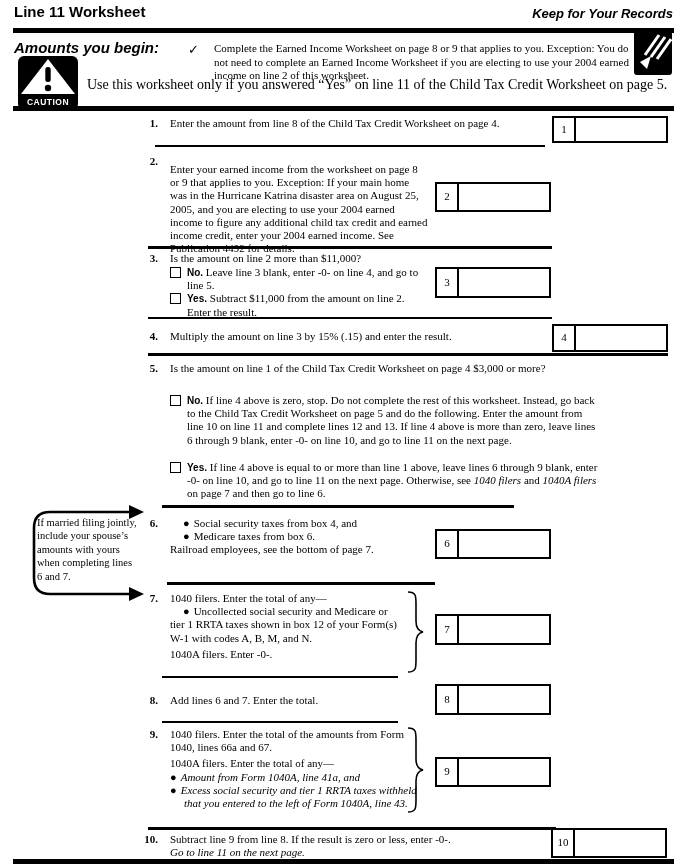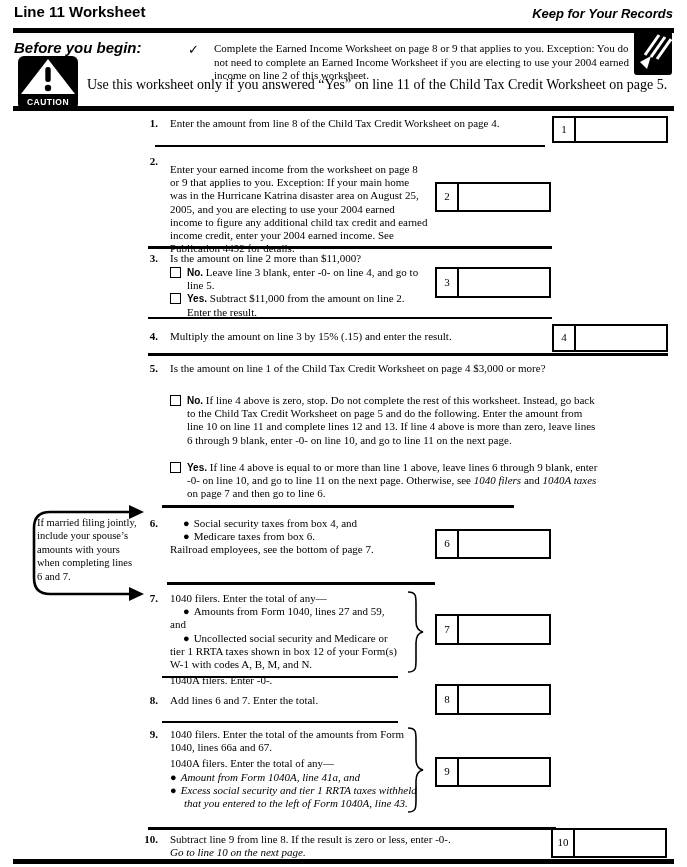--- a/index.html
+++ b/index.html
@@ -32,21 +32,21 @@
 </style>
 </head>
 <body>
 
 <div class="page">
 
   <div class="abs sans title" style="left:14px;top:5px;">Line 11 Worksheet</div>
   <div class="abs sans records" style="right:14px;top:7px;font-style:italic;">Keep for Your Records</div>
   <div class="rule" style="left:13px;top:28px;width:661px;height:5px;"></div>
 
-  <div class="abs sans beginlabel" style="left:14px;top:41px;">Before you begin:</div>
+  <div class="abs sans beginlabel" style="left:14px;top:41px;">Amounts you begin:</div>
   <div class="abs" style="left:188px;top:43px;font-size:13px;">✓</div>
   <div class="txt" style="left:214px;top:42px;width:428px;line-height:13.6px;">
     <span>Complete the Earned Income Worksheet on page 8 or 9 that applies to you. </span><span class="b">Exception:</span><span> You do not need to complete an Earned Income Worksheet if you are electing to use your 2004 earned income on line 2 of this worksheet.</span>
   </div>
 
   <div class="abs" style="left:634px;top:31px;">
     <svg width="38" height="44" viewBox="0 0 38 44">
       <rect x="0" y="0" width="38" height="44" rx="3" fill="#000"></rect>
       <line x1="11" y1="24" x2="25" y2="4" stroke="#fff" stroke-width="3"></line>
       <line x1="17" y1="26" x2="31" y2="6" stroke="#fff" stroke-width="3"></line>
@@ -111,21 +111,21 @@
 
   <div class="num" style="left:136px;top:362px;">5.</div>
   <div class="txt" style="left:170px;top:362px;width:380px;">Is the amount on line 1 of the Child Tax Credit Worksheet on page 4 $3,000 or more?</div>
   <div class="txt" style="left:170px;top:394px;width:428px;">
     <div class="cbline">
       <span class="cbx"></span><span class="kw">No.</span><span> If line 4 above is zero, </span><span class="b">stop.</span><span> Do not complete the rest of this worksheet. Instead, go back to the Child Tax Credit Worksheet on page 5 and do the following. Enter the amount from line 10 on line 11 and complete lines 12 and 13. If line 4 above is more than zero, leave lines 6 through 9 blank, enter -0- on line 10, and go to line 11 on the next page.</span>
     </div>
   </div>
   <div class="txt" style="left:170px;top:461px;width:428px;">
     <div class="cbline">
-      <span class="cbx"></span><span class="kw">Yes.</span><span> If line 4 above is equal to or more than line 1 above, leave lines 6 through 9 blank, enter -0- on line 10, and go to line 11 on the next page. Otherwise, see </span><span class="i">1040 filers</span><span> and </span><span class="i">1040A taxes</span><span> on page 7 and then go to line 6.</span>
+      <span class="cbx"></span><span class="kw">Yes.</span><span> If line 4 above is equal to or more than line 1 above, leave lines 6 through 9 blank, enter -0- on line 10, and go to line 11 on the next page. Otherwise, see </span><span class="i">1040 filers</span><span> and </span><span class="i">1040A filers</span><span> on page 7 and then go to line 6.</span>
     </div>
   </div>
   <div class="rule" style="left:162px;top:505px;width:352px;height:3px;"></div>
 
   <div class="abs" style="left:16px;top:500px;">
     <svg width="128" height="102" viewBox="0 0 128 102">
       <path d="M116,12 L34,12 Q18,12 18,28 L18,78 Q18,94 34,94 L116,94" fill="none" stroke="#000" stroke-width="2.6"></path>
       <polygon points="113,5 128,12 113,19" fill="#000"></polygon>
       <polygon points="113,87 128,94 113,101" fill="#000"></polygon>
     </svg>
@@ -140,21 +140,20 @@
   </div>
   <div class="abox" style="left:435px;top:529px;height:30px;">
     <div class="anum">6</div>
     <div class="afield"></div>
   </div>
   <div class="rule" style="left:167px;top:582px;width:268px;height:3px;"></div>
 
   <div class="num" style="left:136px;top:592px;">7.</div>
   <div class="txt" style="left:170px;top:592px;width:232px;">
     <div><span class="b">1040 filers.</span><span> Enter the total of any—</span></div>
-    <div class="bul-out"><span class="bu">●</span><span>Amounts from Form 1040, lines 27 and 59, and</span></div>
     <div class="bul-out"><span class="bu">●</span><span>Uncollected social security and Medicare or tier 1 RRTA taxes shown in box 12 of your Form(s) W-1 with codes A, B, M, and N.</span></div>
     <div class="gap"><span class="b">1040A filers.</span><span> Enter -0-.</span></div>
   </div>
   <div class="abs" style="left:405px;top:590px;">
     <svg width="20" height="84" viewBox="0 0 20 84">
       <path d="M3,2 C11,2 11,6 11,14 L11,31 C11,38 13,41 18,42 C13,43 11,46 11,53 L11,70 C11,78 11,82 3,82" fill="none" stroke="#000" stroke-width="1.6"></path>
     </svg>
   </div>
   <div class="abox" style="left:435px;top:614px;height:31px;">
     <div class="anum">7</div>
@@ -184,21 +183,21 @@
   </div>
   <div class="abox" style="left:435px;top:757px;height:30px;">
     <div class="anum">9</div>
     <div class="afield"></div>
   </div>
   <div class="rule" style="left:148px;top:827px;width:408px;height:3px;"></div>
 
   <div class="num" style="left:136px;top:833px;">10.</div>
   <div class="txt" style="left:170px;top:833px;width:380px;">
     <div class="nowrap">Subtract line 9 from line 8. If the result is zero or less, enter -0-.</div>
-    <div class="i">Go to line 10 on the next page.</div>
+    <div class="i">Go to line 11 on the next page.</div>
   </div>
   <div class="abox" style="left:551px;top:828px;height:30px;">
     <div class="anum">10</div>
     <div class="afield"></div>
   </div>
   <div class="rule" style="left:13px;top:859px;width:661px;height:5px;"></div>
 
 </div>
 
 </body></html>

